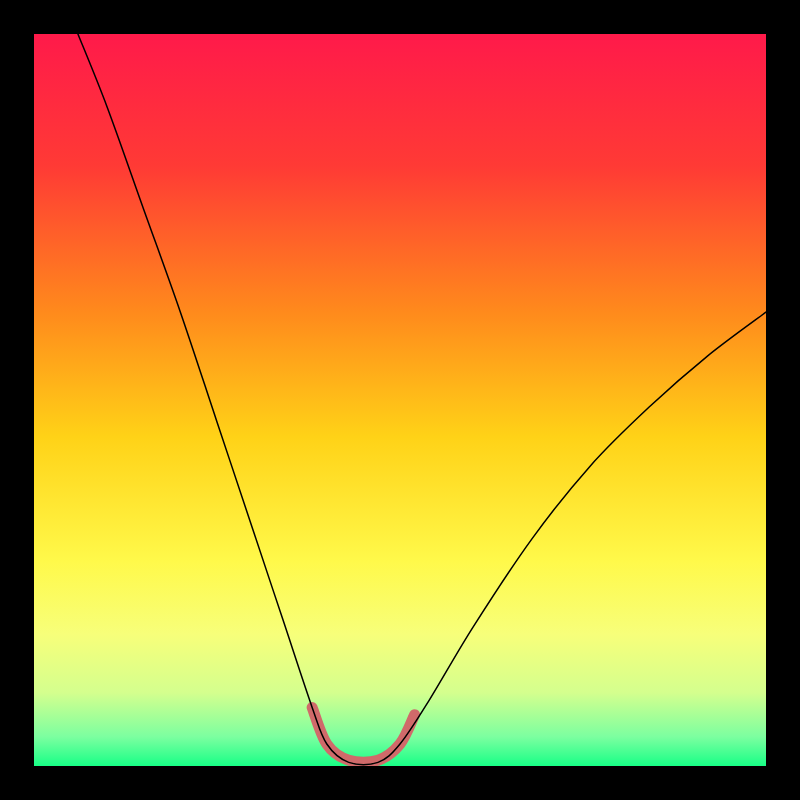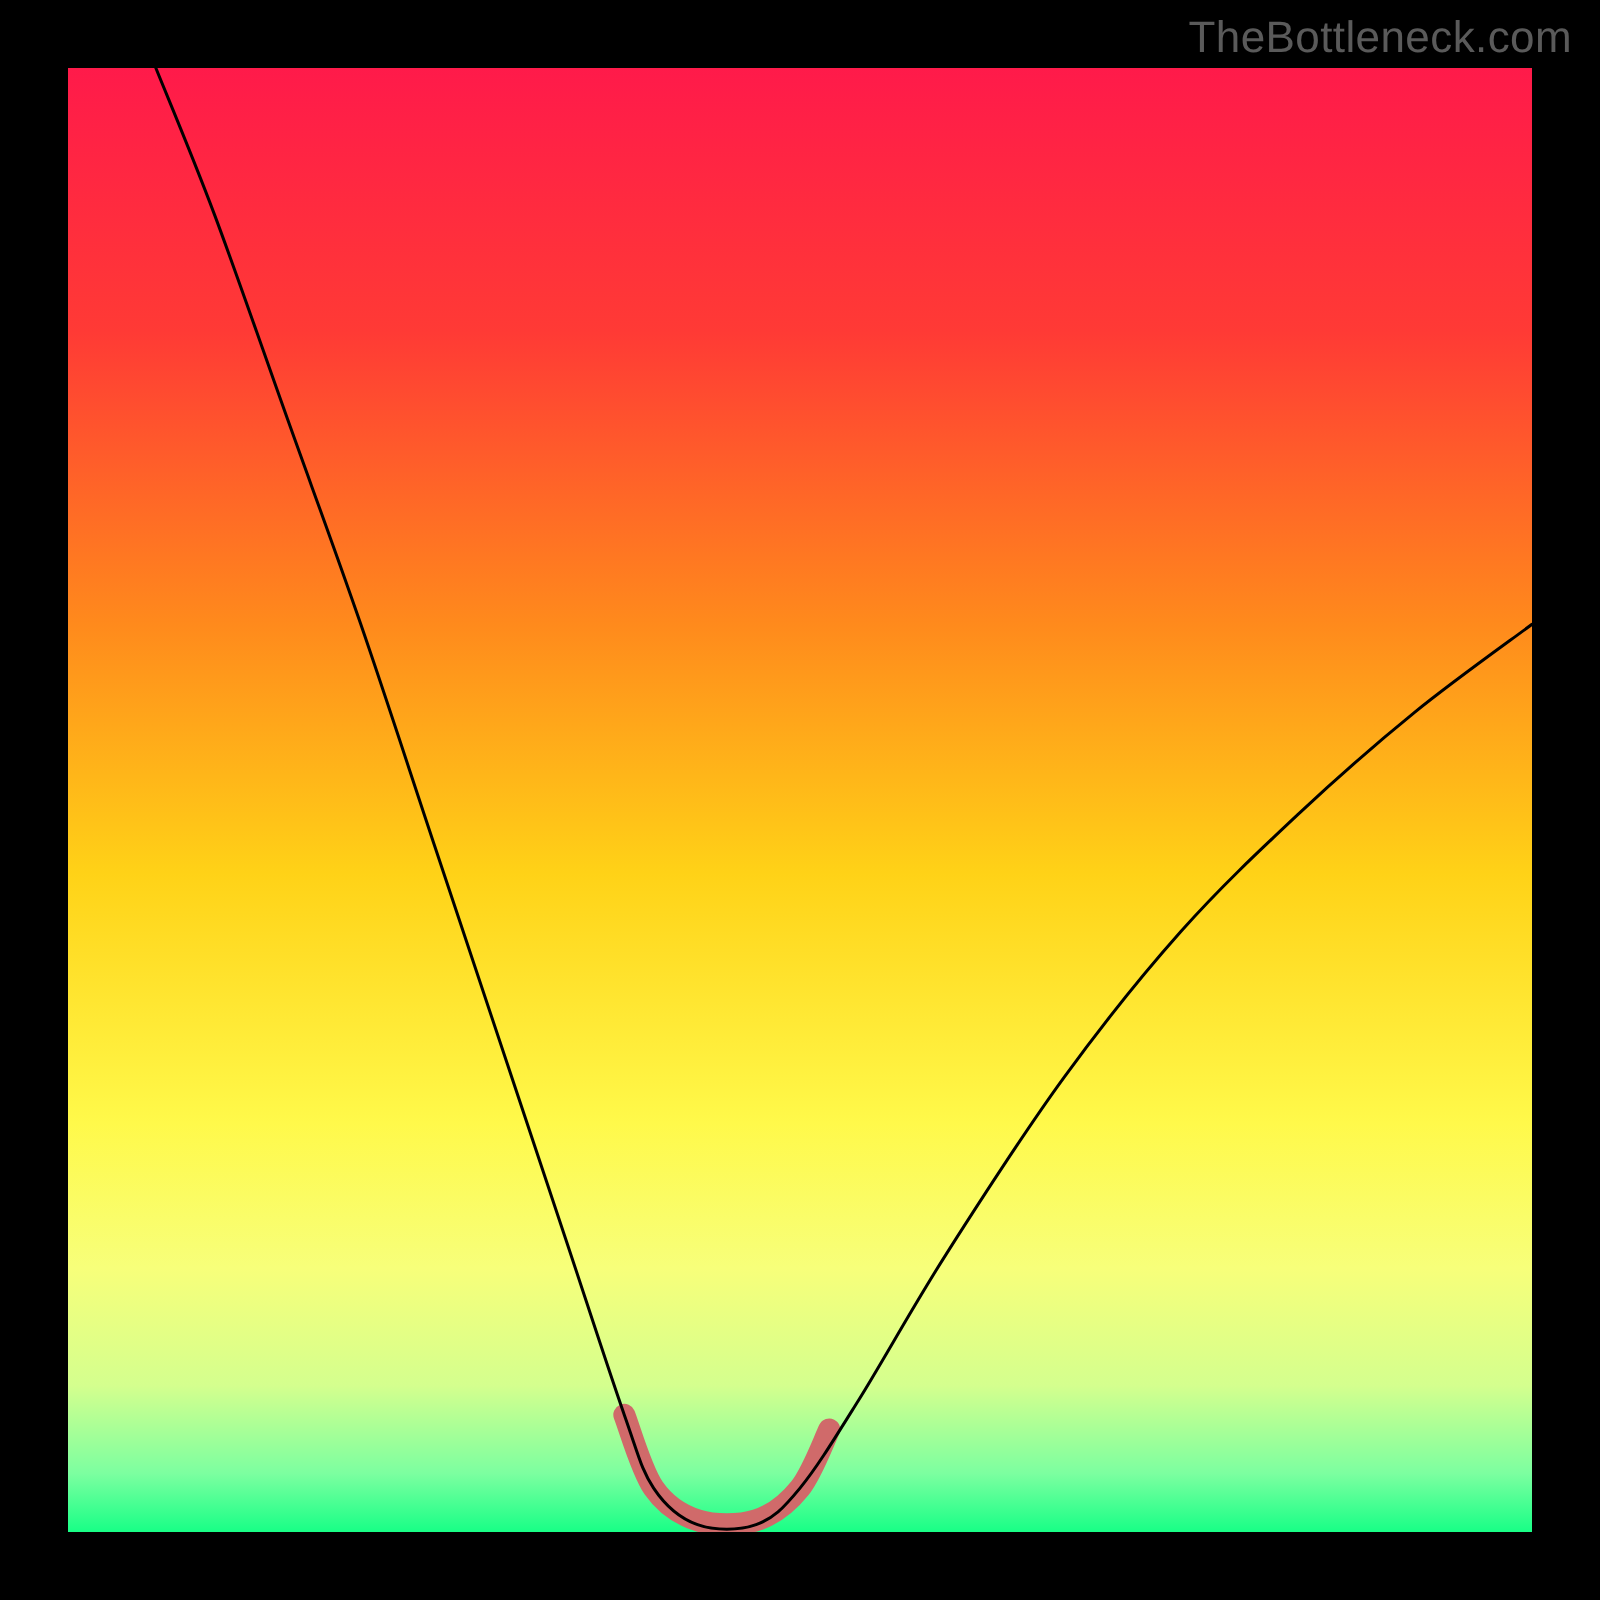--- a/index.html
+++ b/index.html
@@ -39,21 +39,20 @@
     inset: 0;
     width: 100%;
     height: 100%;
     display: block;
   }
 </style>
 </head>
 <body>
 
 <div class="frame">
-  <div class="watermark">TheBottleneck.com</div>
 
   <div class="plot-area">
     <svg viewBox="0 0 732 732" preserveAspectRatio="none">
       <defs>
         <linearGradient id="bg-grad" x1="0" y1="0" x2="0" y2="1">
             <stop offset="0%" stop-color="#ff1a4a"></stop>
             <stop offset="18%" stop-color="#ff3a35"></stop>
             <stop offset="38%" stop-color="#ff8a1c"></stop>
             <stop offset="55.00000000000001%" stop-color="#ffd217"></stop>
             <stop offset="72%" stop-color="#fff94a"></stop>

